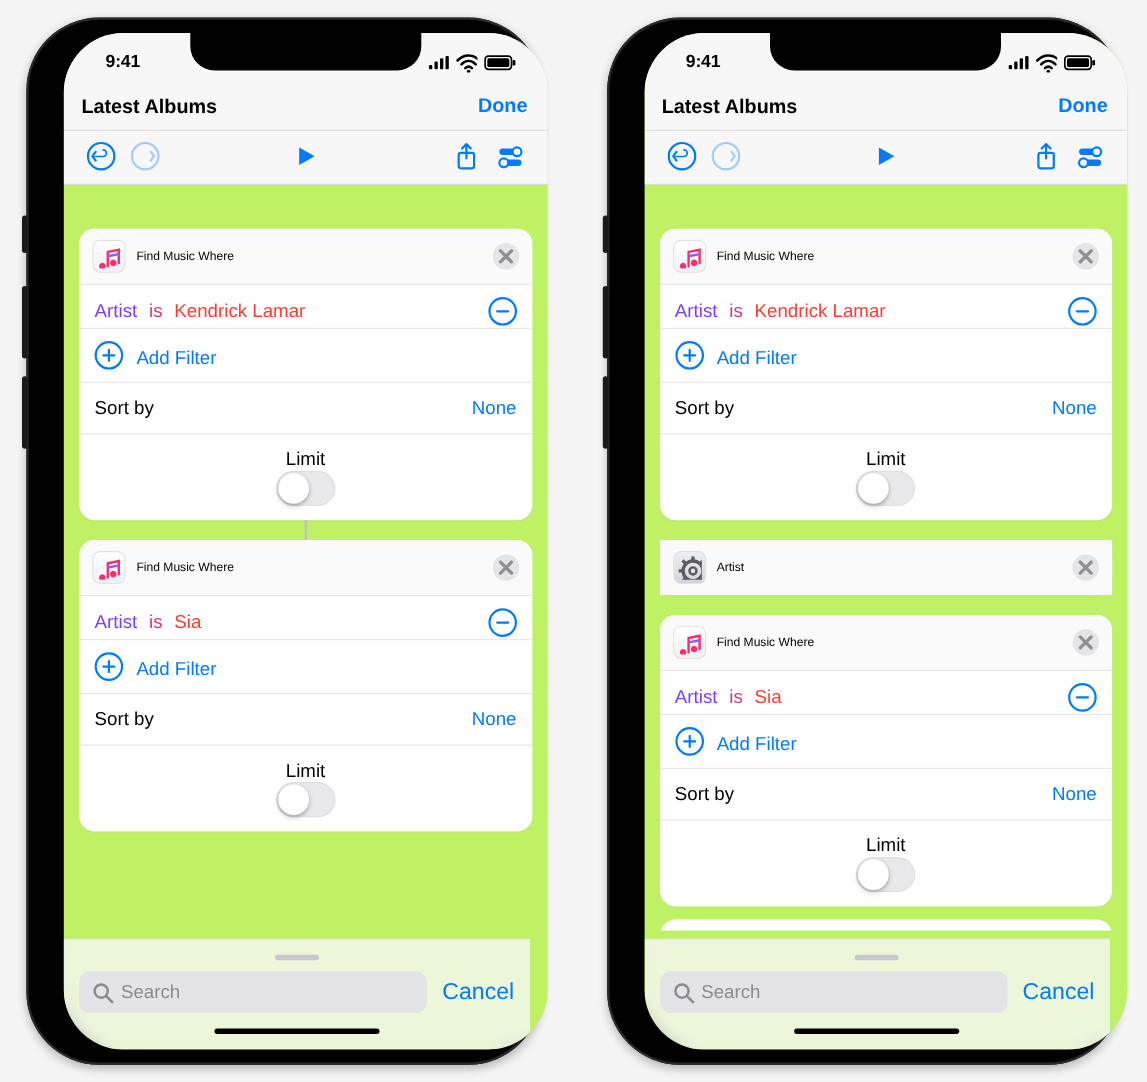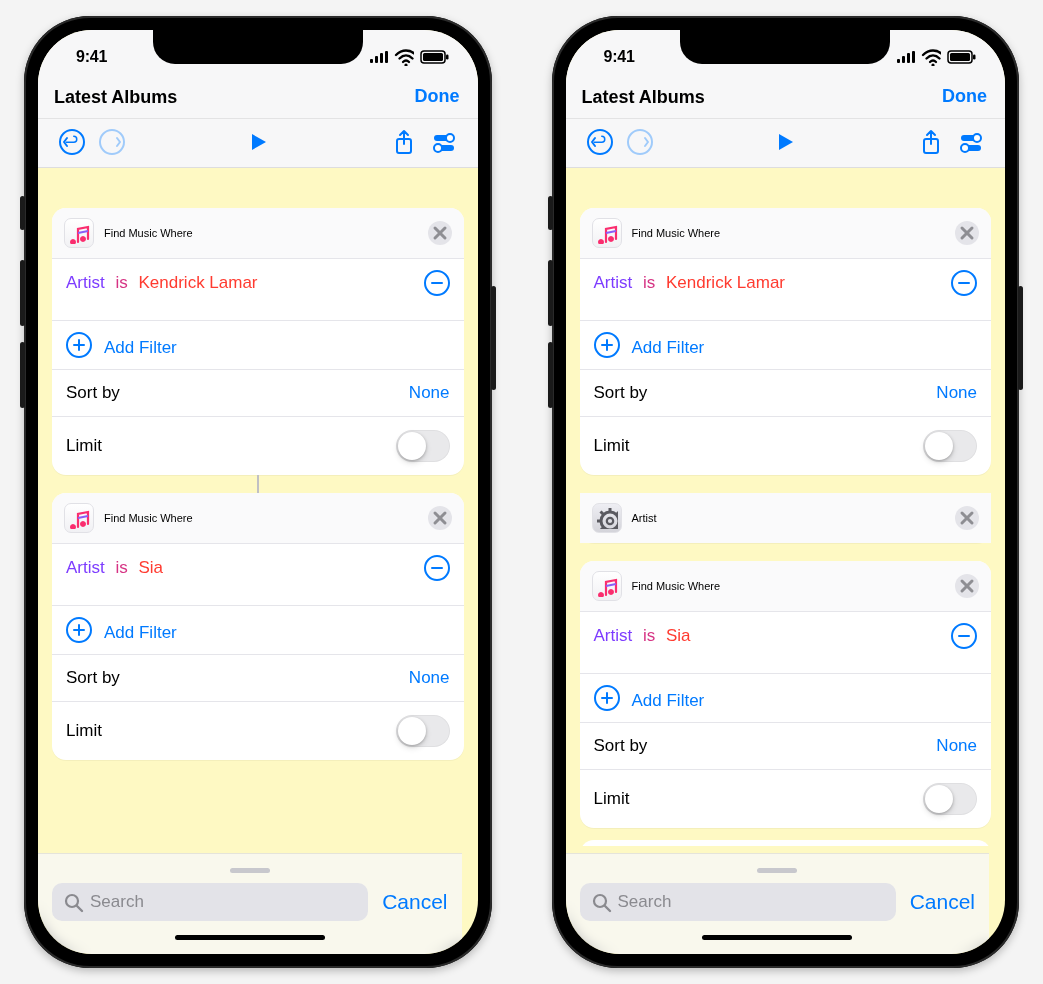--- a/index.html
+++ b/index.html
@@ -27,23 +27,24 @@
     content: ""; position: absolute; background:#1a1a1a; border-radius: 3px;
   }
   .phone::before  { left: -4px; top: 180px; width: 5px; height: 34px; } 
   .side-btn       { left: -4px; top: 244px; width: 5px; height: 66px; }
   .side-btn2      { left: -4px; top: 326px; width: 5px; height: 66px; }
   .side-btn3      { right:-4px; top: 270px; width: 5px; height: 104px; }
 
   .screen {
     width: 100%; height: 100%;
     border-radius: 54px;
-    background: #fef9c3;
+    background: #bef264;
     position: relative;
     overflow: hidden;
+    margin-left: 20px;
   }
   .notch {
     position: absolute; top: 0; left: 50%; transform: translateX(-50%);
     width: 210px; height: 34px; background:#000; border-radius: 0 0 22px 22px;
     z-index: 50;
   }
 
   
   .status-bar {
     position: absolute; top: 0; left: 0; right: 0; height: 48px;
@@ -114,22 +115,22 @@
   .close-x{
     width:24px;height:24px;border-radius:12px;background:#e4e4e9;
     display:flex;align-items:center;justify-content:center;
   }
 
   .row{
     display:flex; align-items:center; justify-content:space-between;
     padding:13px 14px; font-size:17px; color:#000;
     border-bottom:1px solid #e5e5ea;
   }
-  .row:last-child{ border-bottom:none; }
-  .row.tight{ padding-top:11px; padding-bottom:24px; }
+  .row:last-child{ border-bottom:none;flex-direction:column; }
+  .row.tight{ padding-top:11px; padding-bottom:2px; }
 
   .filter-text span{ margin-right:6px; }
   .tok-purple{ color:#7d3cff; }
   .tok-pink  { color:#d63384; }
   .tok-red   { color:#ff3b30; }
 
   .circle-btn{
     width:26px;height:26px;border-radius:13px;border:2px solid #007aff;
     display:flex;align-items:center;justify-content:center;color:#007aff;
     flex-shrink:0;

